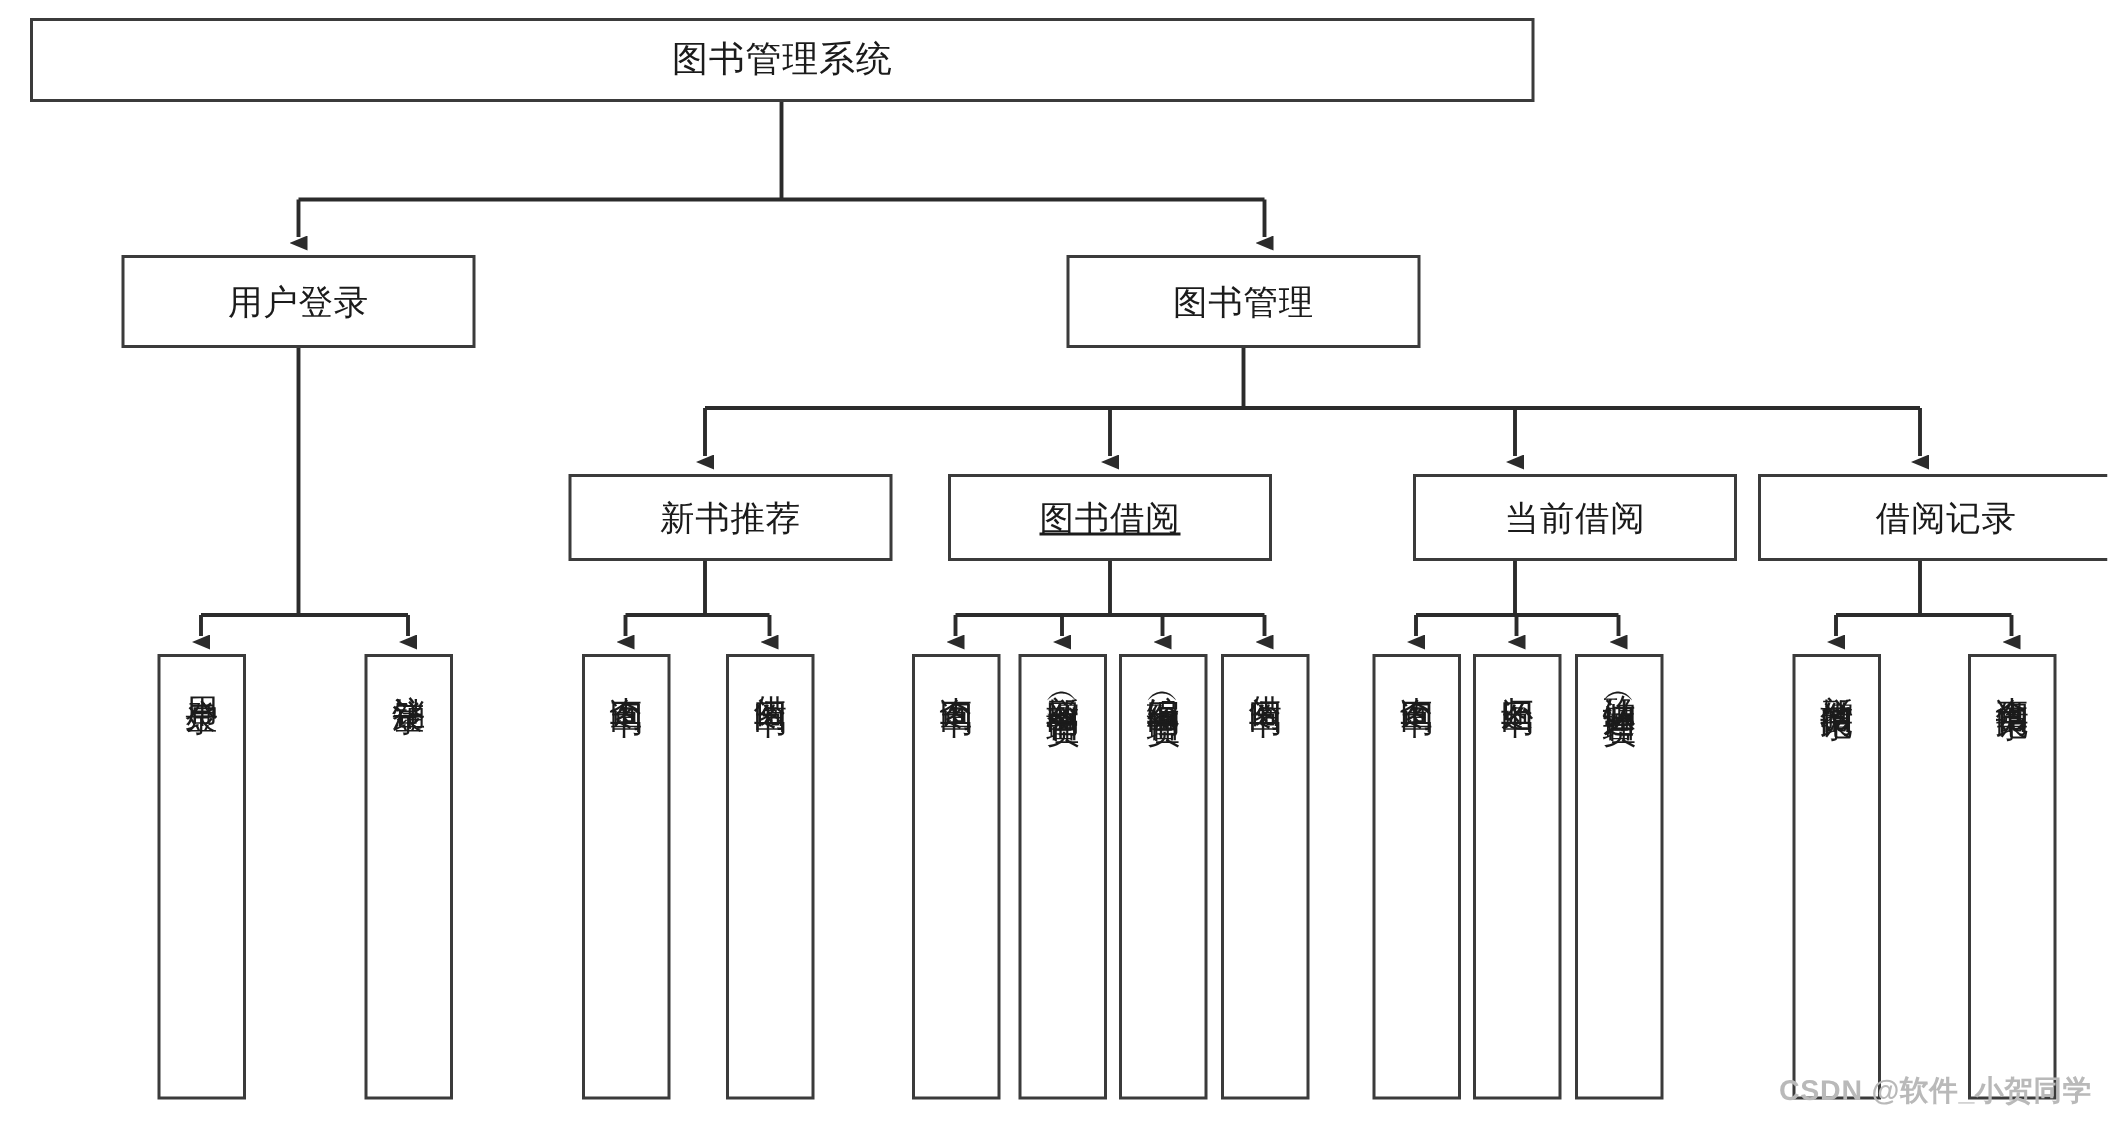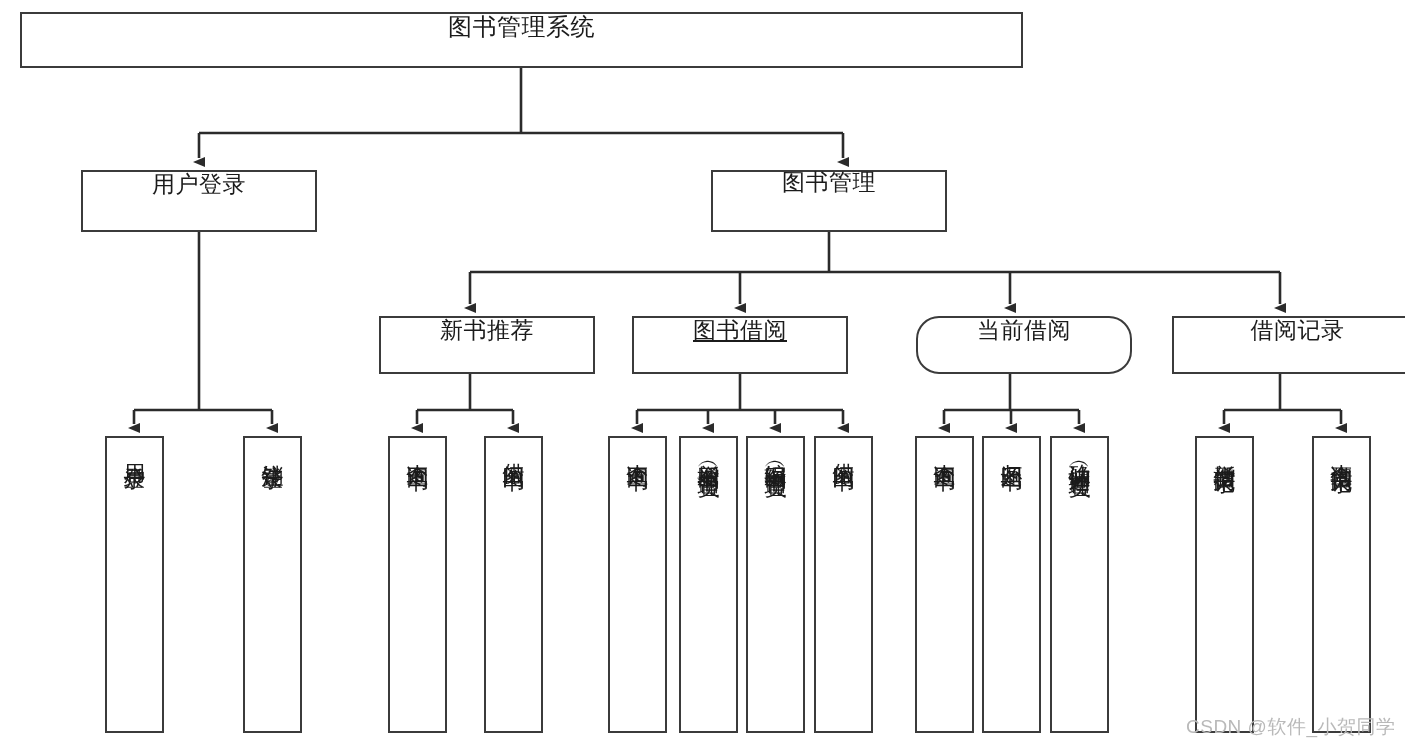--- a/index.html
+++ b/index.html
@@ -24,20 +24,21 @@
     width: 1405px;
     height: 747px;
     pointer-events: none;
   }
   .node {
     position: absolute;
     box-sizing: border-box;
     background: #ffffff;
     border: 2px solid #3b3b3b;
     display: flex;
+    align-items: center;
     justify-content: center;
     color: #1b1b1b;
     z-index: 2;
   }
   .node .lbl {
     display: block;
     text-align: center;
     line-height: 1.05;
     white-space: nowrap;
   }
@@ -64,20 +65,21 @@
     white-space: normal;
   }
   .watermark {
     position: absolute;
     color: #b9b9b9;
     font-size: 19px;
     letter-spacing: 0.5px;
     white-space: nowrap;
     z-index: 3;
     user-select: none;
+    font-weight: bold;
   }
 </style>
 </head>
 <body>
 
 <div id="canvas">
 
   <svg id="wires" viewBox="0 0 1405 747" xmlns="http://www.w3.org/2000/svg">
     <defs>
       <marker id="arrow" markerWidth="10" markerHeight="12" refX="1" refY="6" orient="auto" markerUnits="userSpaceOnUse">
@@ -128,31 +130,31 @@
     </g>
   </svg>
 
   <div class="node horiz root" style="left:20px; top:12px; width:1003px; height:56px;">
     <span class="lbl">图书管理系统</span>
   </div>
 
   <div class="node horiz" style="left:81px; top:170px; width:236px; height:62px;">
     <span class="lbl">用户登录</span>
   </div>
-  <div class="node horiz" style="left:711px; top:170px; width:236px; height:62px;font-family:Liberation Mono, monospace;">
+  <div class="node horiz" style="left:711px; top:170px; width:236px; height:62px;">
     <span class="lbl">图书管理</span>
   </div>
 
   <div class="node horiz" style="left:379px; top:316px; width:216px; height:58px;">
     <span class="lbl">新书推荐</span>
   </div>
   <div class="node horiz" style="left:632px; top:316px; width:216px; height:58px;text-decoration:underline;">
     <span class="lbl">图书借阅</span>
   </div>
-  <div class="node horiz" style="left:916px; top:316px; width:216px; height:58px;border-radius:23px;">
+  <div class="node horiz" style="left:942px; top:316px; width:216px; height:58px;">
     <span class="lbl">当前借阅</span>
   </div>
   <div class="node horiz" style="left:1172px; top:316px; width:251px; height:58px;">
     <span class="lbl">借阅记录</span>
   </div>
 
   <div class="node vert" style="left:105px; top:436px; width:59px; height:297px;">
     <span class="lbl">用户登录</span>
   </div>
   <div class="node vert" style="left:243px; top:436px; width:59px; height:297px;">

